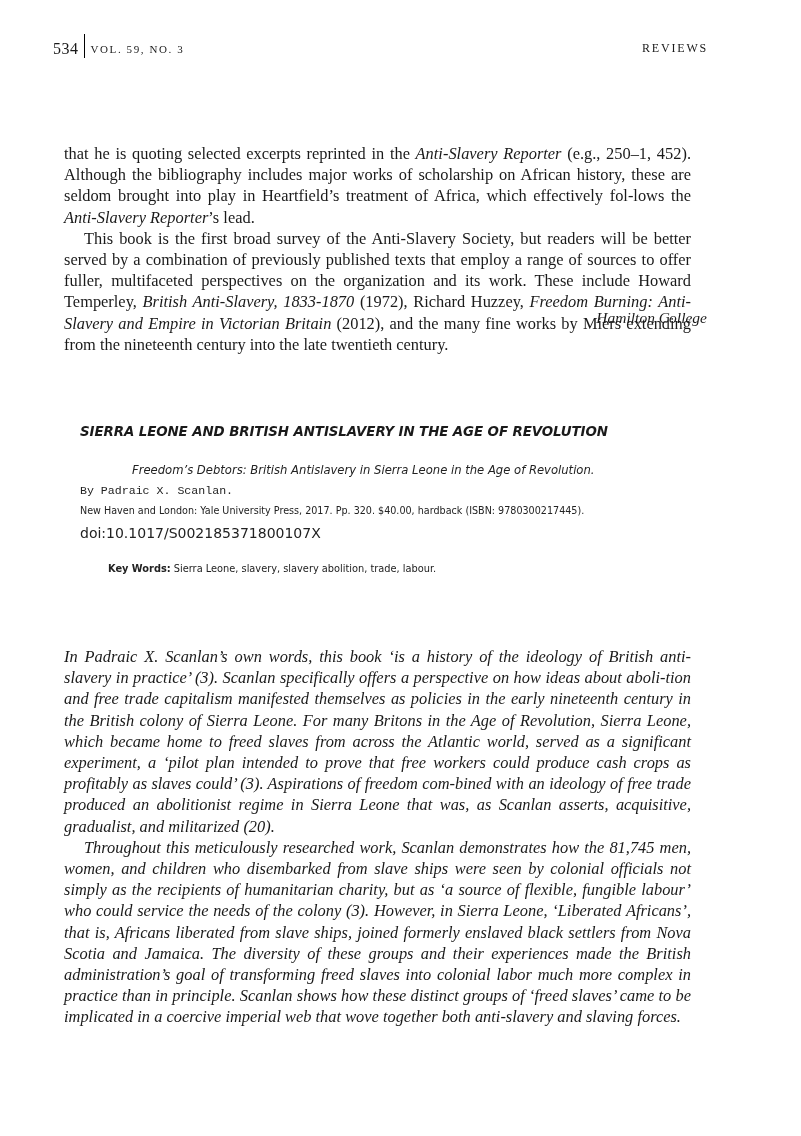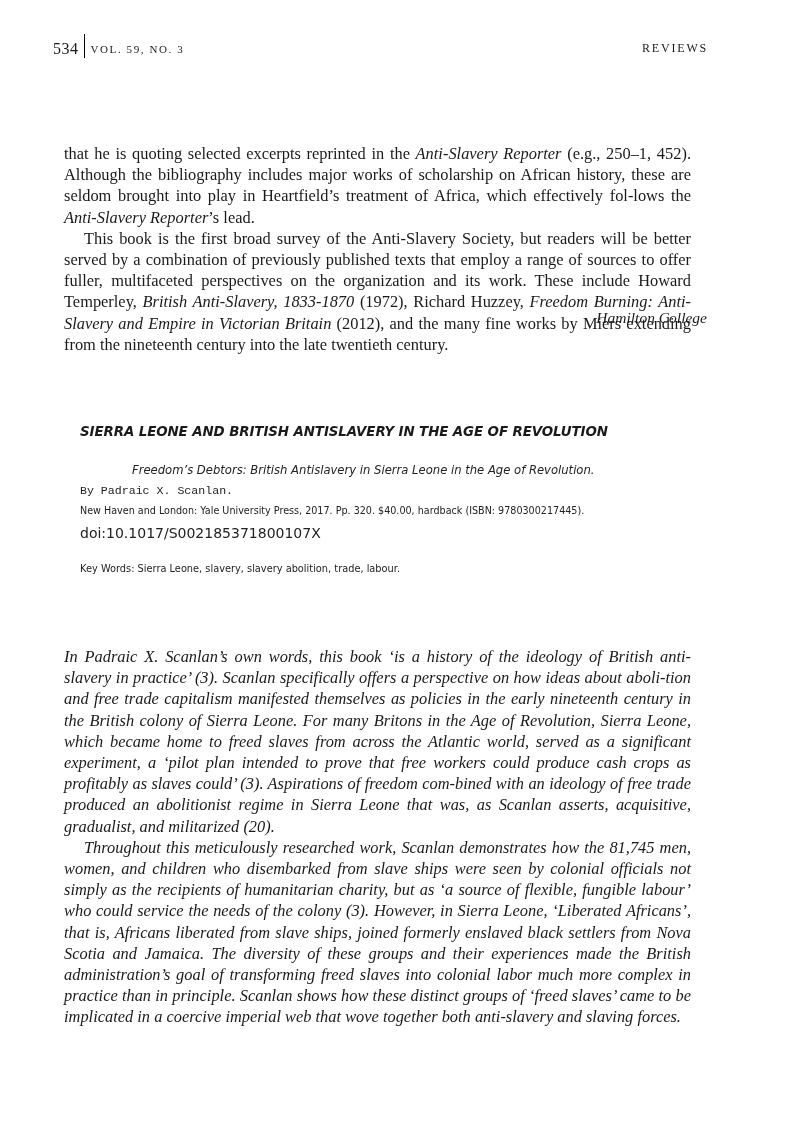--- a/index.html
+++ b/index.html
@@ -20,21 +20,21 @@
     .sig { position: absolute; left: 80px; width: 627px; text-align: right; font-family: "Liberation Serif", serif; }
     .sig-name { font-size: 10px; letter-spacing: 2px; text-transform: uppercase; line-height: 20px; }
     .sig-inst { font-size: 15.5px; font-style: italic; line-height: 20px; }
 
     .review-title { position: absolute; left: 80px; top: 424px; font-family: "DejaVu Sans", sans-serif; font-weight: bold; font-size: 13.4px; letter-spacing: -0.1px; font-style: italic; }
     .book-title { position: absolute; left: 88px; top: 463px; font-family: "DejaVu Sans", sans-serif; font-style: italic; font-size: 11.6px; color: #222; margin-left: 44px; }
     .book-author { position: absolute; left: 80px; top: 484px; font-family: Liberation Mono, monospace; font-size: 11.6px; color: #222; }
     .book-pub { position: absolute; left: 80px; top: 505px; font-family: "DejaVu Sans", sans-serif; font-size: 9.6px; color: #222; }
     .book-doi { position: absolute; left: 80px; top: 525px; font-family: "DejaVu Sans", sans-serif; font-size: 14px; color: #222; }
     .keywords { position: absolute; left: 80px; top: 563px; font-family: "DejaVu Sans", sans-serif; font-size: 9.8px; color: #222; }
-    .keywords b { font-weight: normal; }
+    .keywords b { font-weight: bold; margin-left: 28px; }
   </style>
 </head>
 <body>
 
 <div class="running-head">
   <div class="rh-left">
     <span class="rh-page">534</span>
     <span class="rh-rule"></span>
     <span class="rh-vol">VOL. 59, NO. 3</span>
   </div>

